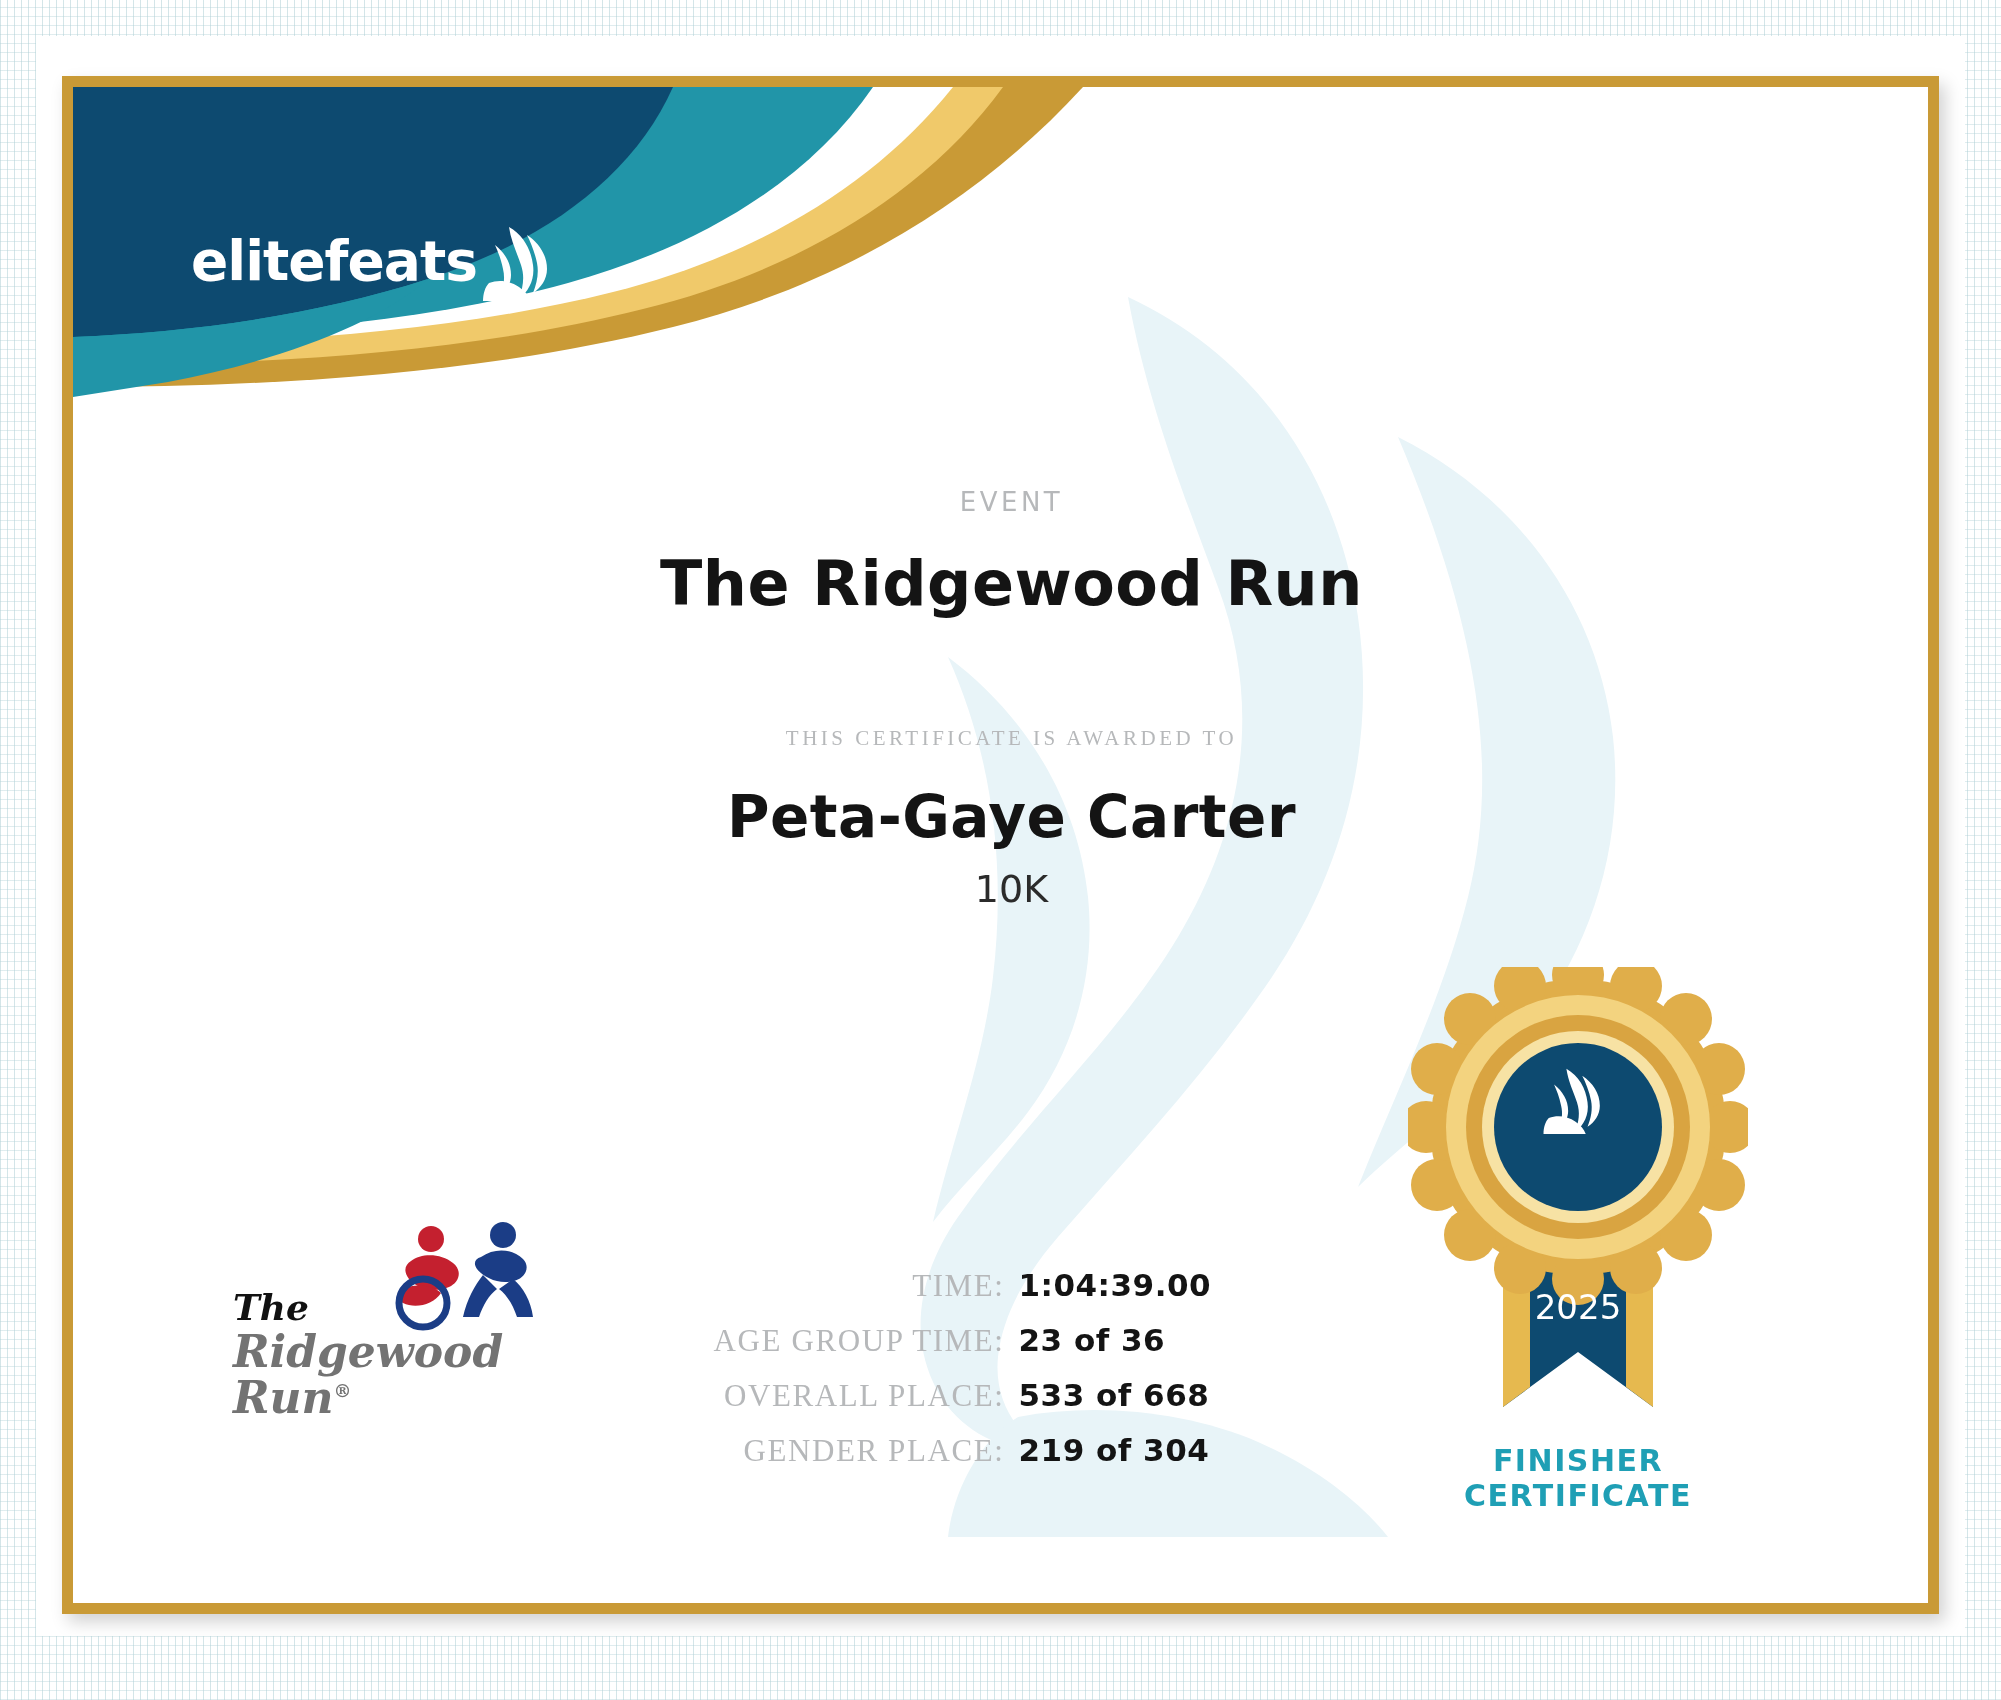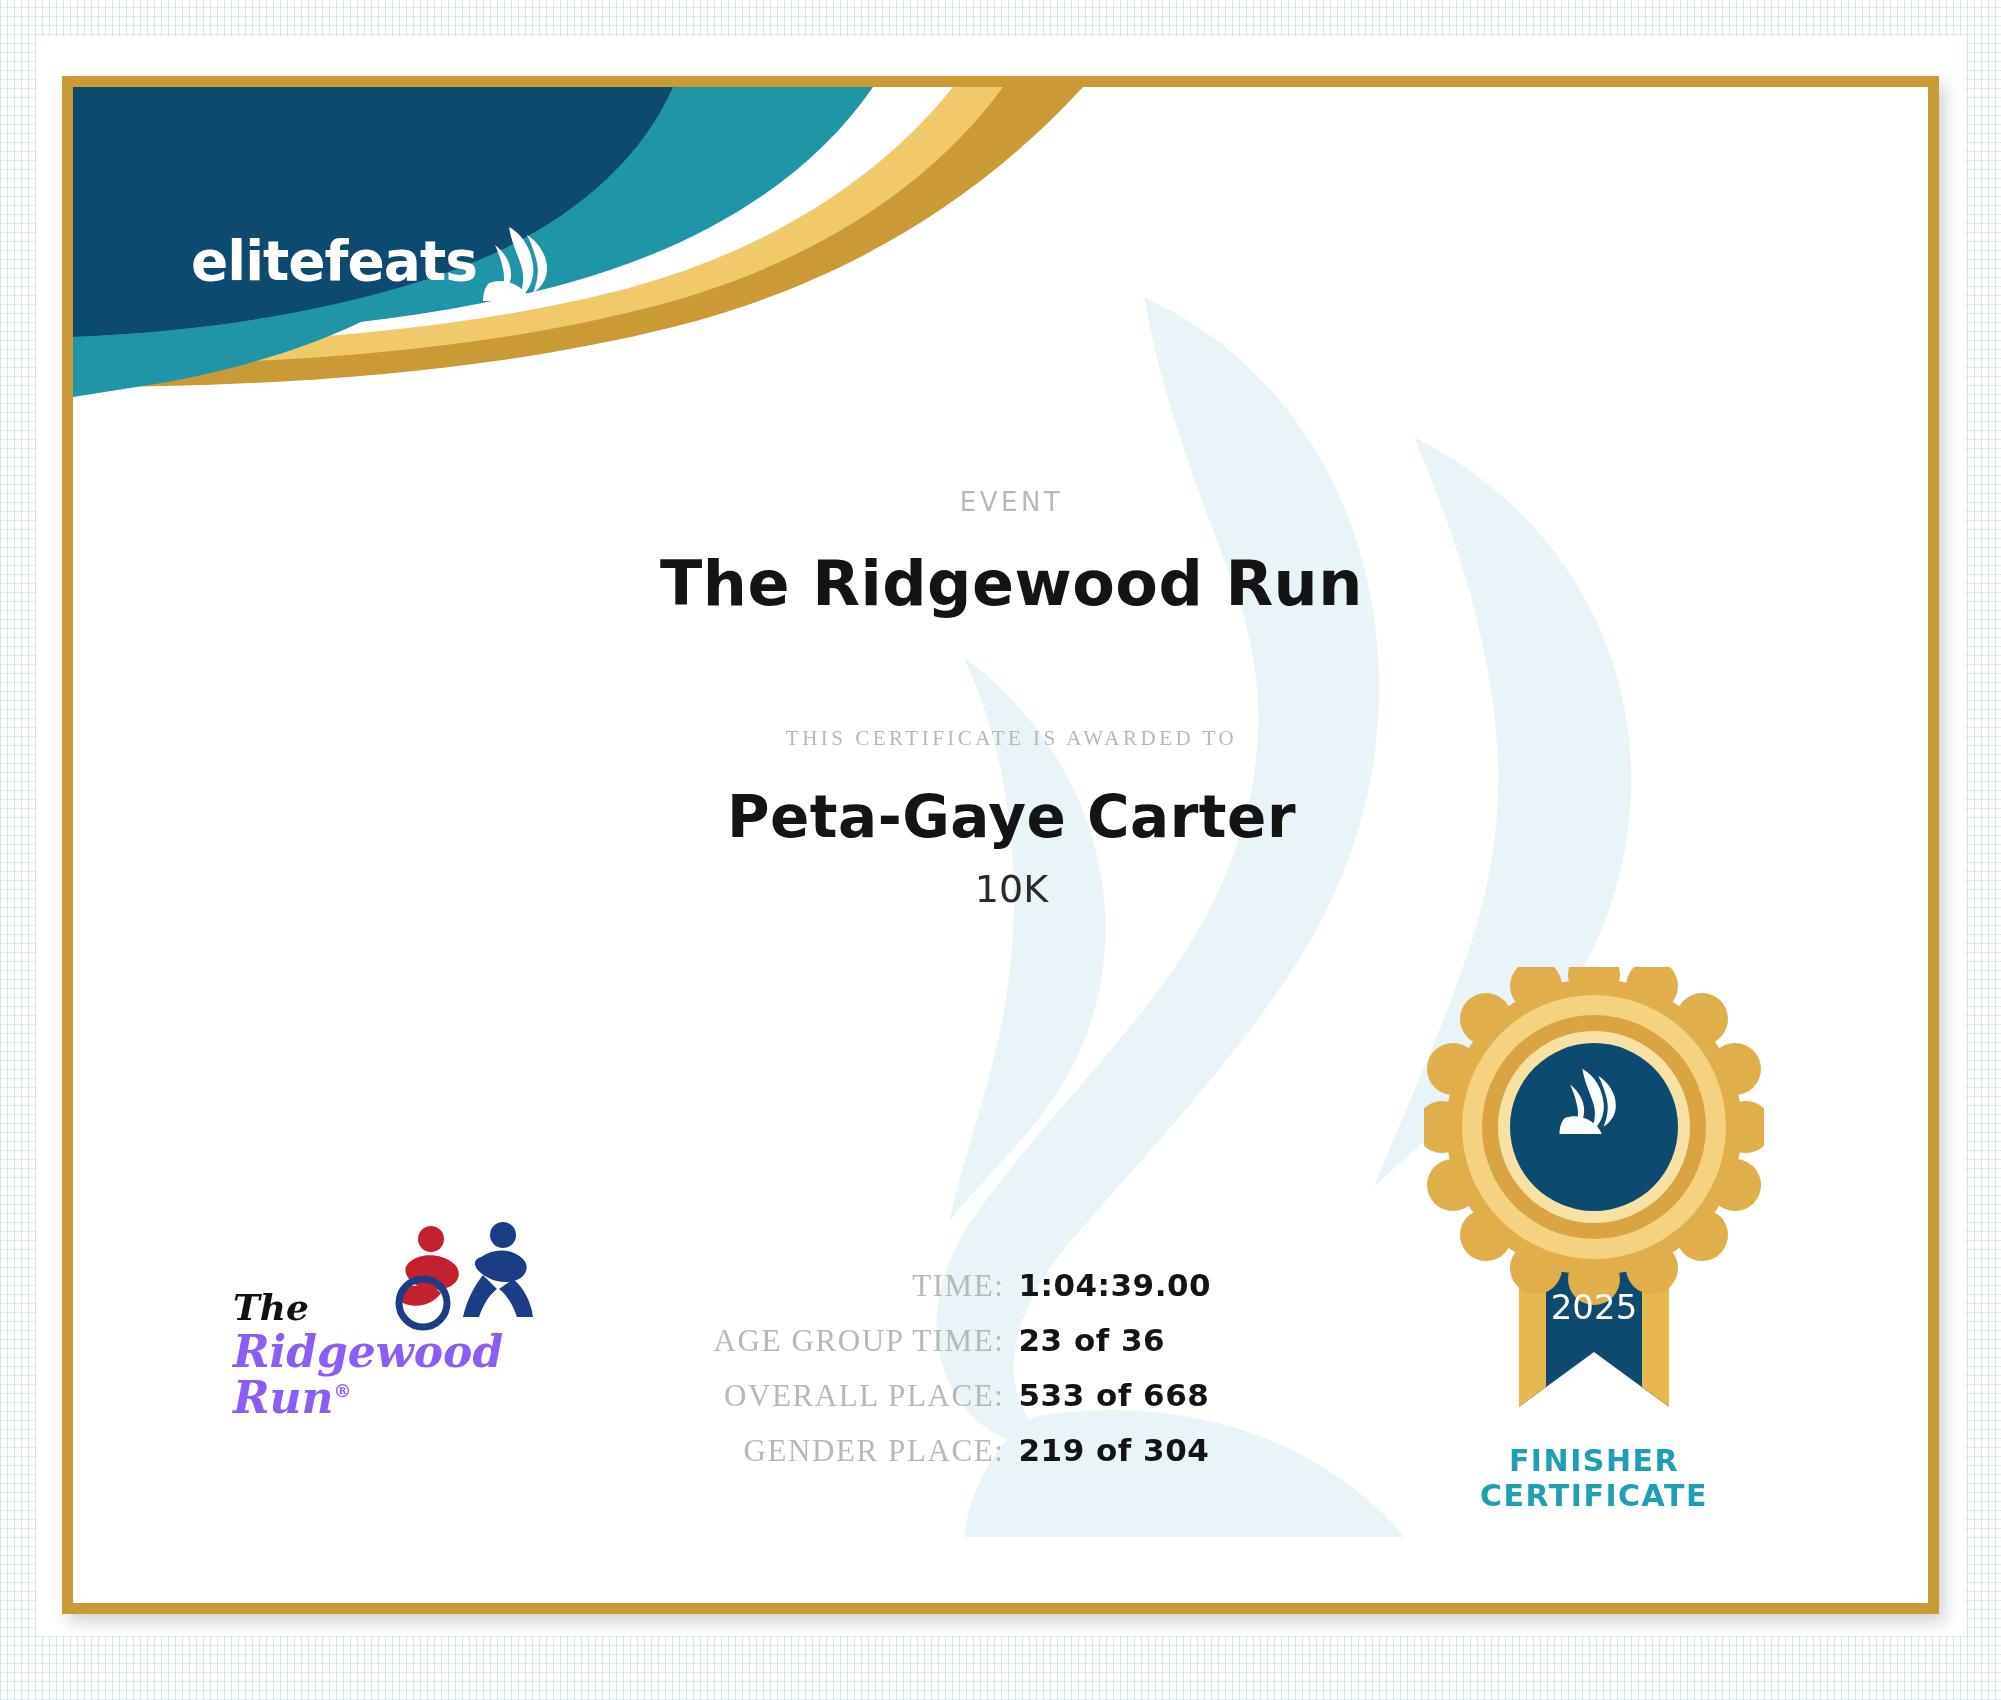--- a/index.html
+++ b/index.html
@@ -52,21 +52,20 @@
     background: #ffffff;
     overflow: hidden;
     box-shadow: 6px 8px 16px rgba(0,0,0,0.18);
   }
   .cert-inner {
     position: absolute;
     left: 0; top: 0;
     width: 100%;
     height: 100%;
     overflow: hidden;
-    padding-left: 16px;
   }
 
   
   .watermark {
     position: absolute;
     right: 230px;
     top: 150px;
     width: 1000px;
     height: 1300px;
     opacity: 1;
@@ -207,21 +206,21 @@
   }
   .race-logo .rl-the {
     color: #111111;
     font-size: 36px;
     font-weight: 700;
     font-style: italic;
     line-height: 1;
     font-family: "DejaVu Serif", serif;
   }
   .race-logo .rl-name {
-    color: #8b5cf6;
+    color: #737373;
     font-size: 44px;
     font-weight: 700;
     font-style: italic;
     line-height: 1.05;
     margin-top: 4px;
     font-family: "DejaVu Serif", serif;
   }
   .race-logo .rl-reg {
     font-size: 18px;
     vertical-align: super;

